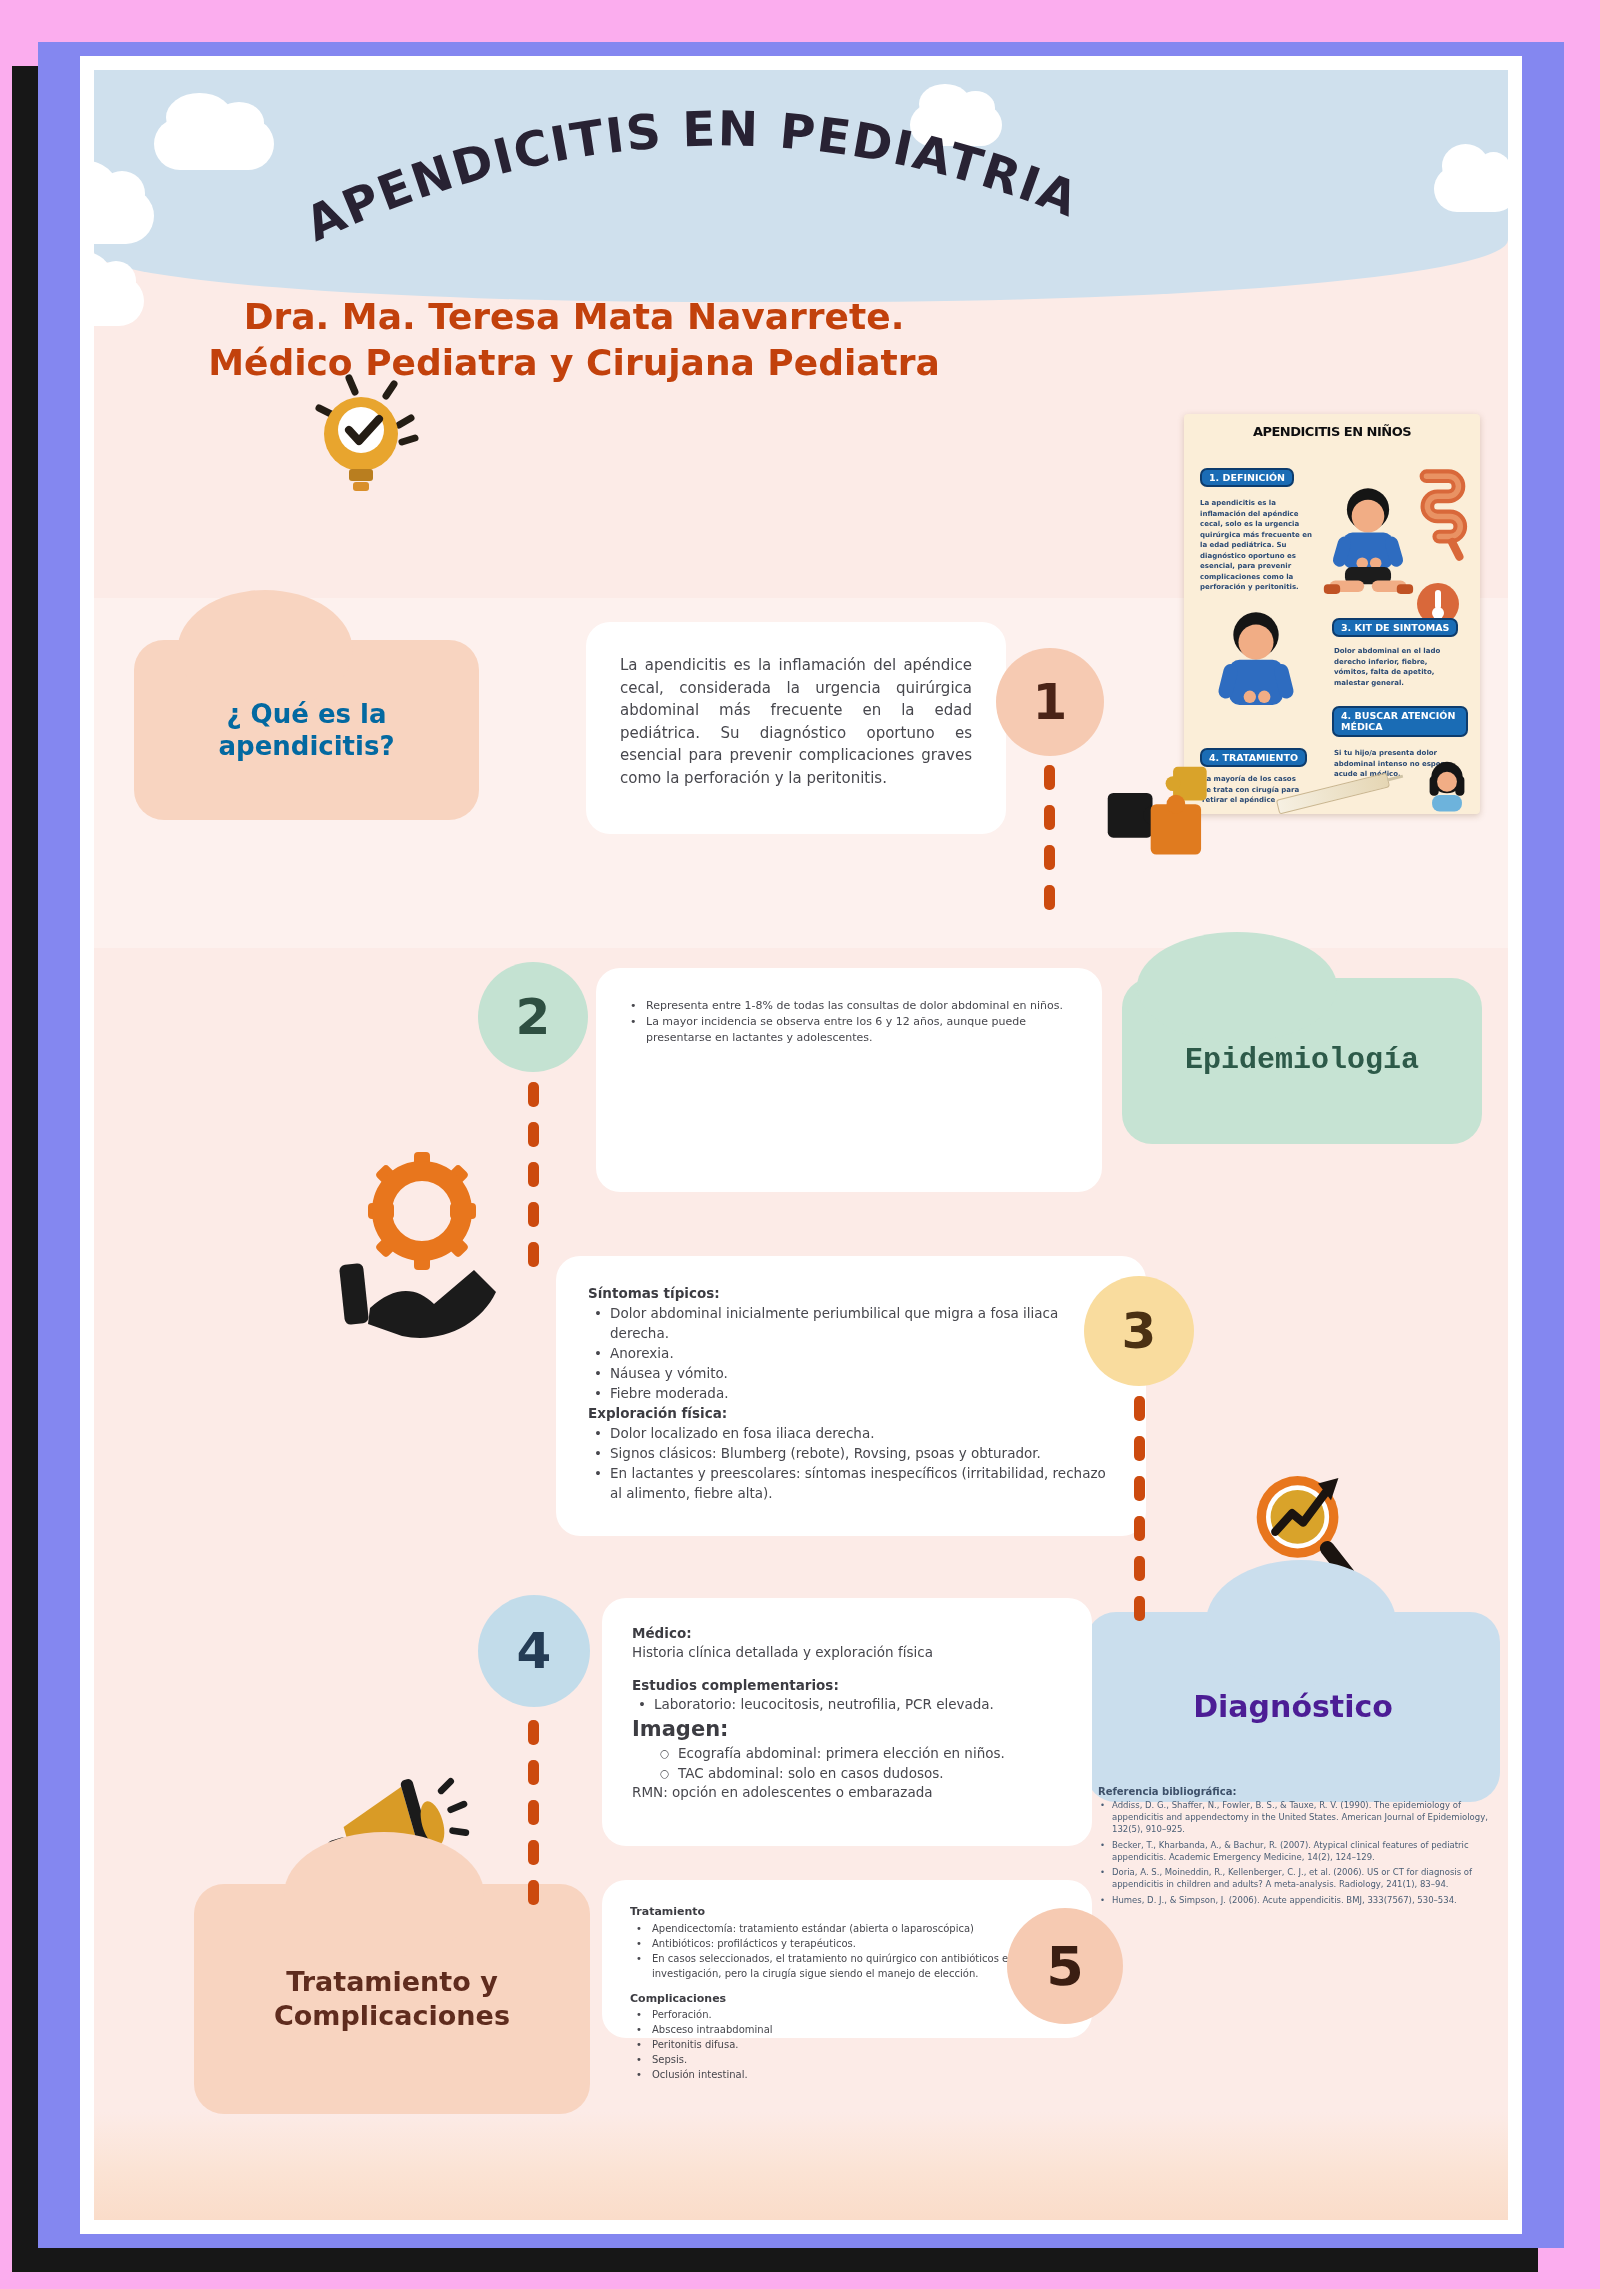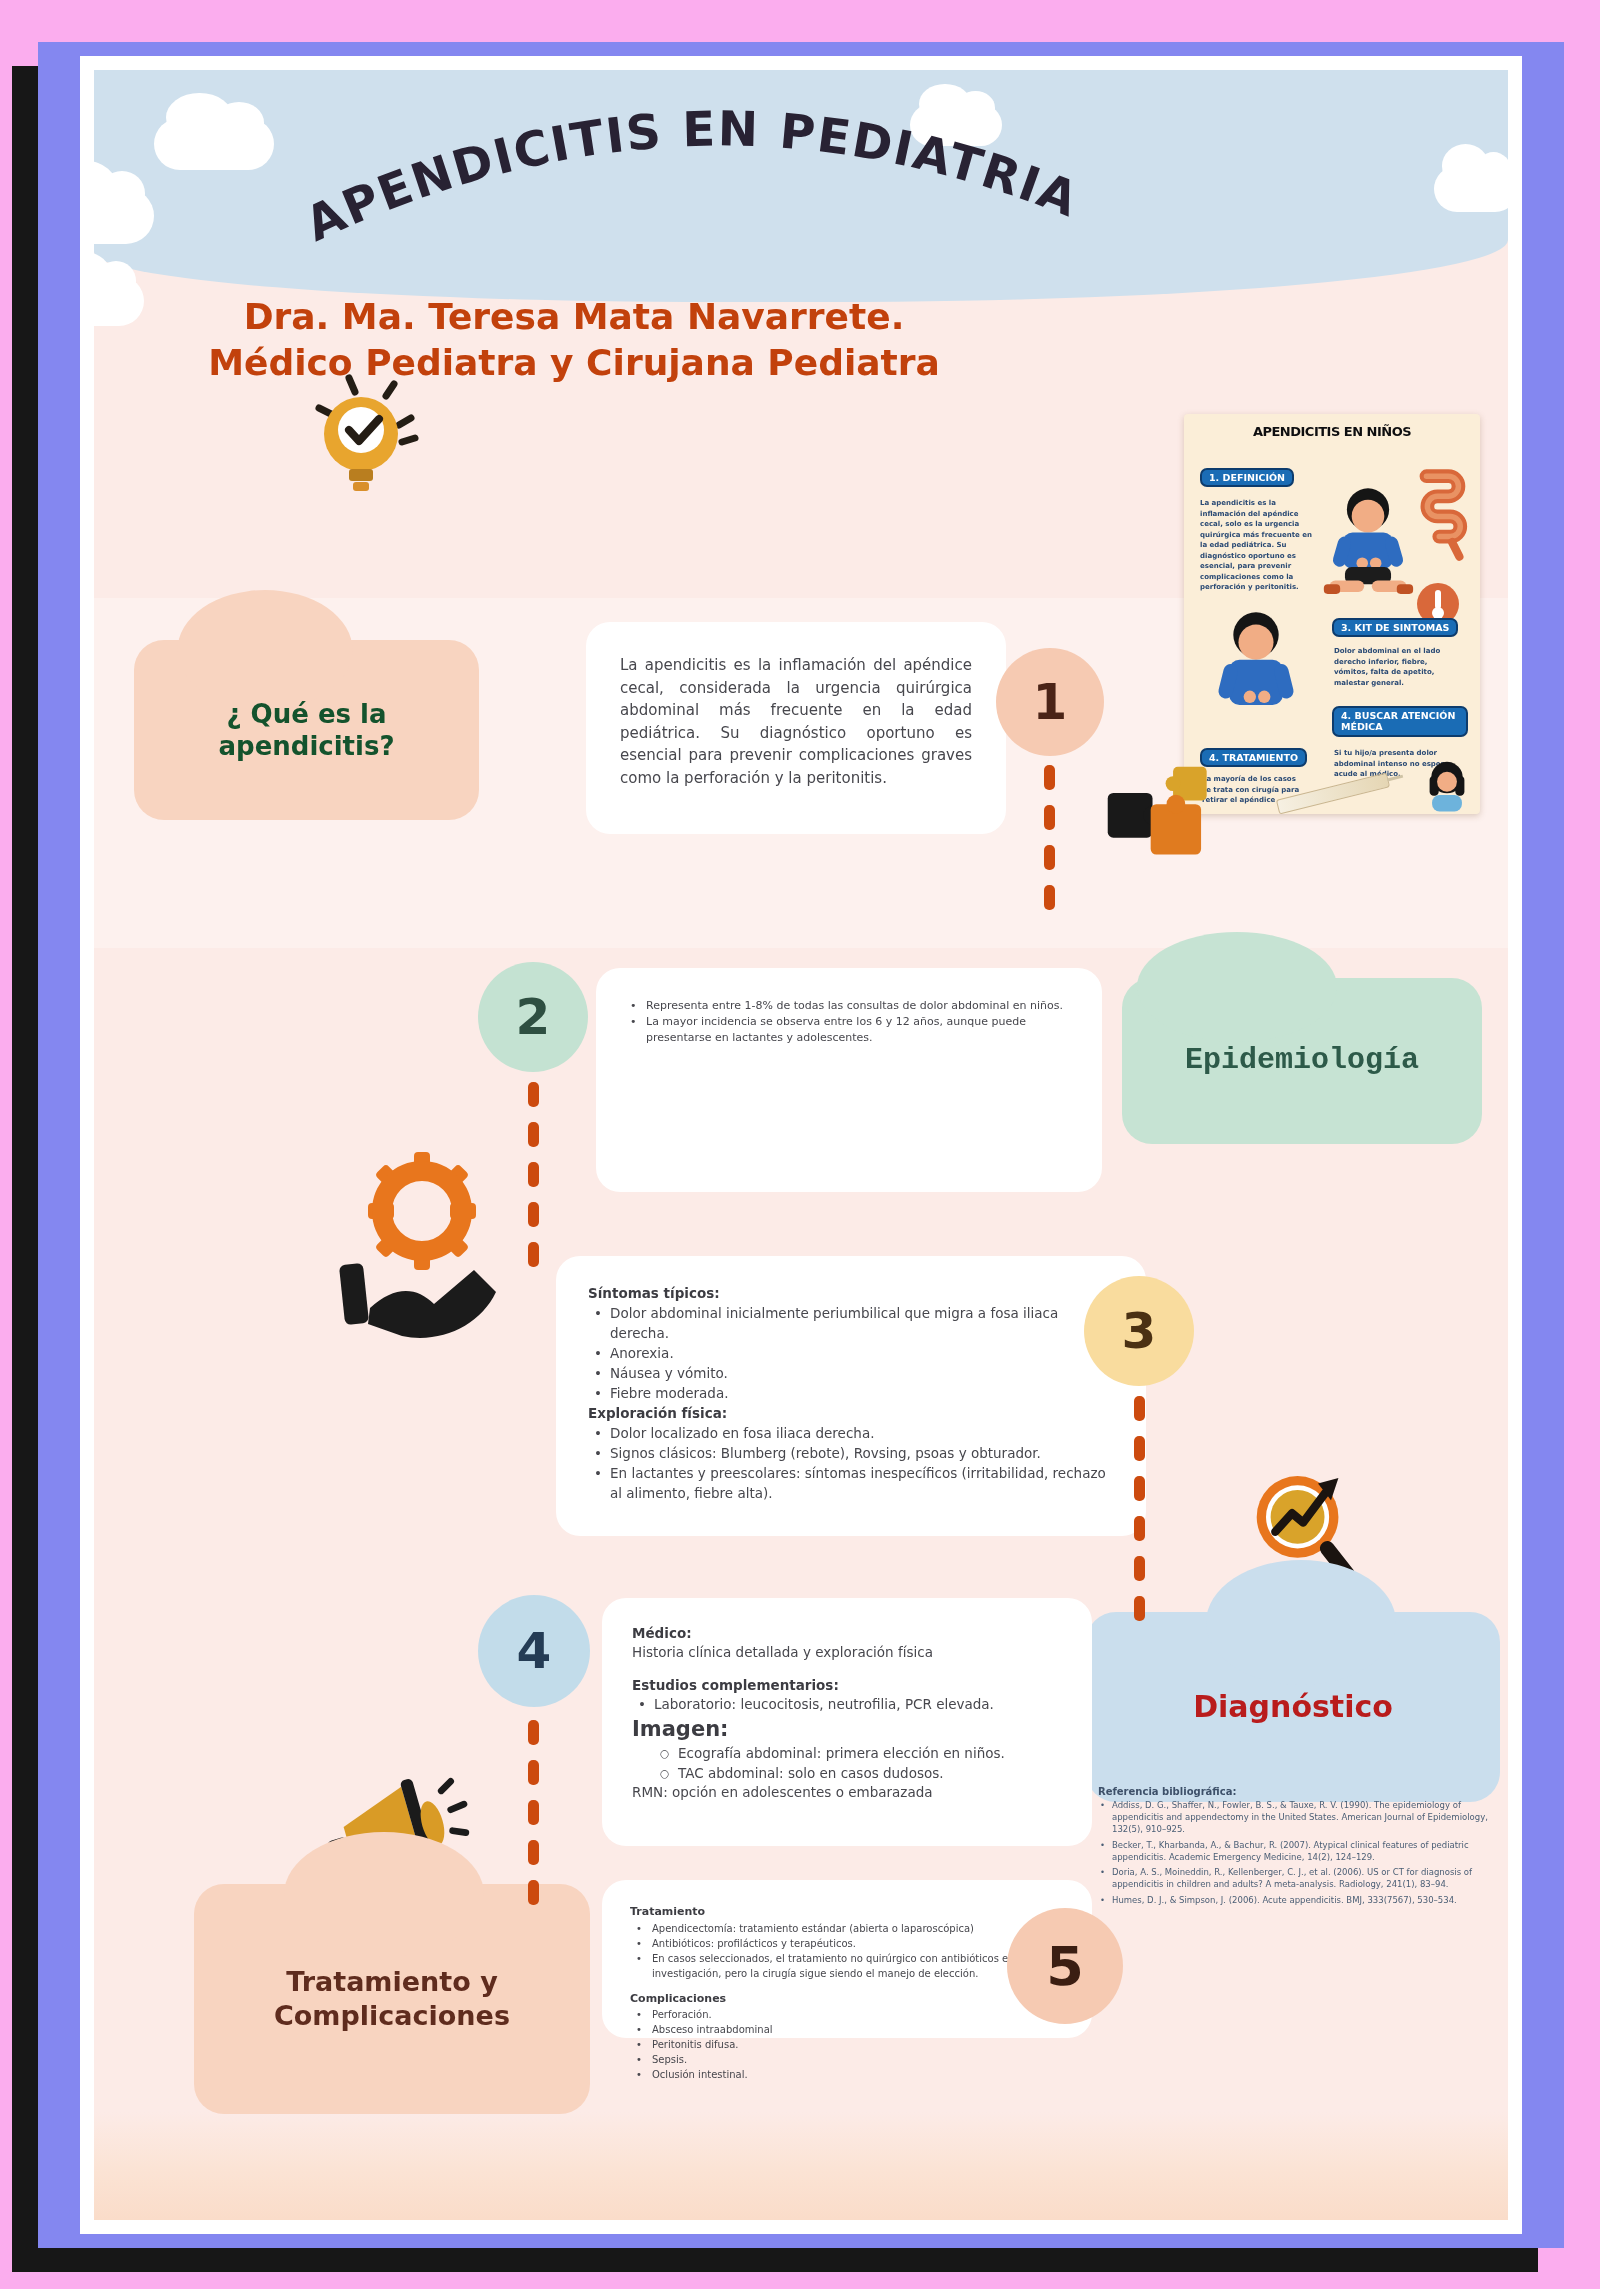--- a/index.html
+++ b/index.html
@@ -100,21 +100,21 @@
         <line x1="116" y1="80" x2="103" y2="84"></line>
       </g>
       <circle cx="62" cy="76" r="37" fill="#e8a52e"></circle>
       <circle cx="62" cy="72" r="23" fill="#ffffff"></circle>
       <path d="M50,72 l10,11 l20,-22" stroke="#241d15" stroke-width="8" fill="none" stroke-linecap="round" stroke-linejoin="round"></path>
       <rect x="50" y="111" width="24" height="12" rx="3" fill="#b97e1f"></rect>
       <rect x="54" y="124" width="16" height="9" rx="3" fill="#d98f2b"></rect>
     </svg>
 
     <div class="cloudbadge" style="left:40px;top:570px;width:345px;height:180px;background:#f8d4c0;--bw:175px;--bh:120px;--bx:38%;">
-      <div class="lbl" style="font-size:26px;color:#14532d;">
+      <div class="lbl" style="font-size:26px;color:#0369a1;">
         <div>¿ Qué es la</div>
         <div>apendicitis?</div>
       </div>
     </div>
 
     <div class="wbox" style="left:492px;top:552px;width:420px;height:212px;padding:32px 34px;box-sizing:border-box;font-size:15px;line-height:1.5;text-align:justify;">
       <div>La apendicitis es la inflamación del apéndice cecal, considerada la urgencia quirúrgica abdominal más frecuente en la edad pediátrica. Su diagnóstico oportuno es esencial para prevenir complicaciones graves como la perforación y la peritonitis.</div>
     </div>
 
     <div class="numcircle" style="left:902px;top:578px;width:108px;height:108px;background:#f6cab2;color:#4b2417;font-size:50px;">
@@ -272,21 +272,21 @@
     <svg class="icon" style="left:1146px;top:1385px;" width="130" height="148" viewBox="0 0 140 150">
       <circle cx="62" cy="62" r="44" fill="#e8761d"></circle>
       <circle cx="62" cy="62" r="34" fill="#ffffff"></circle>
       <circle cx="62" cy="62" r="29" fill="#d9a32a"></circle>
       <polyline points="38,78 56,58 68,68 92,36" stroke="#1b1410" stroke-width="9" fill="none" stroke-linecap="round" stroke-linejoin="round"></polyline>
       <polygon points="84,26 106,20 98,44" fill="#1b1410"></polygon>
       <line x1="94" y1="96" x2="116" y2="124" stroke="#1b1410" stroke-width="16" stroke-linecap="round"></line>
     </svg>
 
     <div class="cloudbadge" style="left:992px;top:1542px;width:414px;height:190px;background:#cadeed;--bw:190px;--bh:125px;--bx:52%;">
-      <div class="lbl" style="font-size:30px;color:#b91c1c;">Diagnóstico</div>
+      <div class="lbl" style="font-size:30px;color:#4c1d95;">Diagnóstico</div>
     </div>
 
     <div class="wbox" style="left:508px;top:1528px;width:490px;height:248px;padding:26px 30px;box-sizing:border-box;font-size:13.5px;line-height:1.42;">
       <div class="h">Médico:</div>
       <div>Historia clínica detallada y exploración física</div>
       <div style="height:14px;"></div>
       <div class="h">Estudios complementarios:</div>
       <ul>
         <li>Laboratorio: leucocitosis, neutrofilia, PCR elevada.</li>
       </ul>

